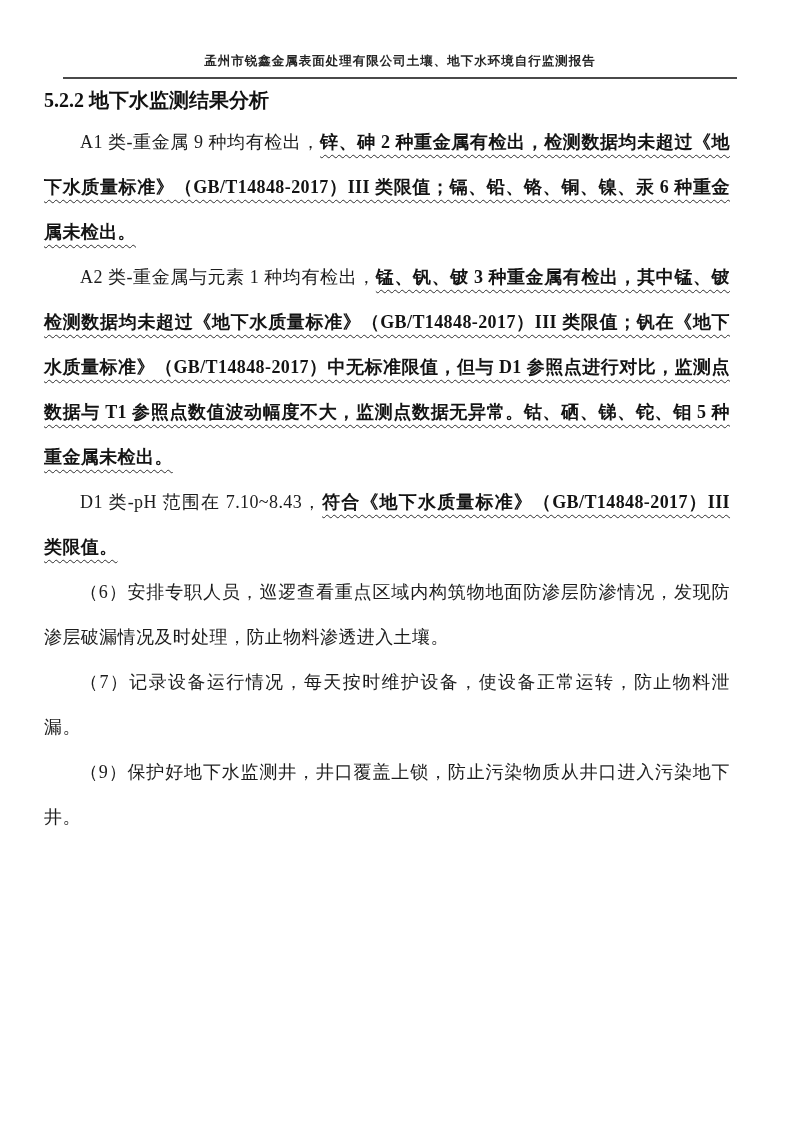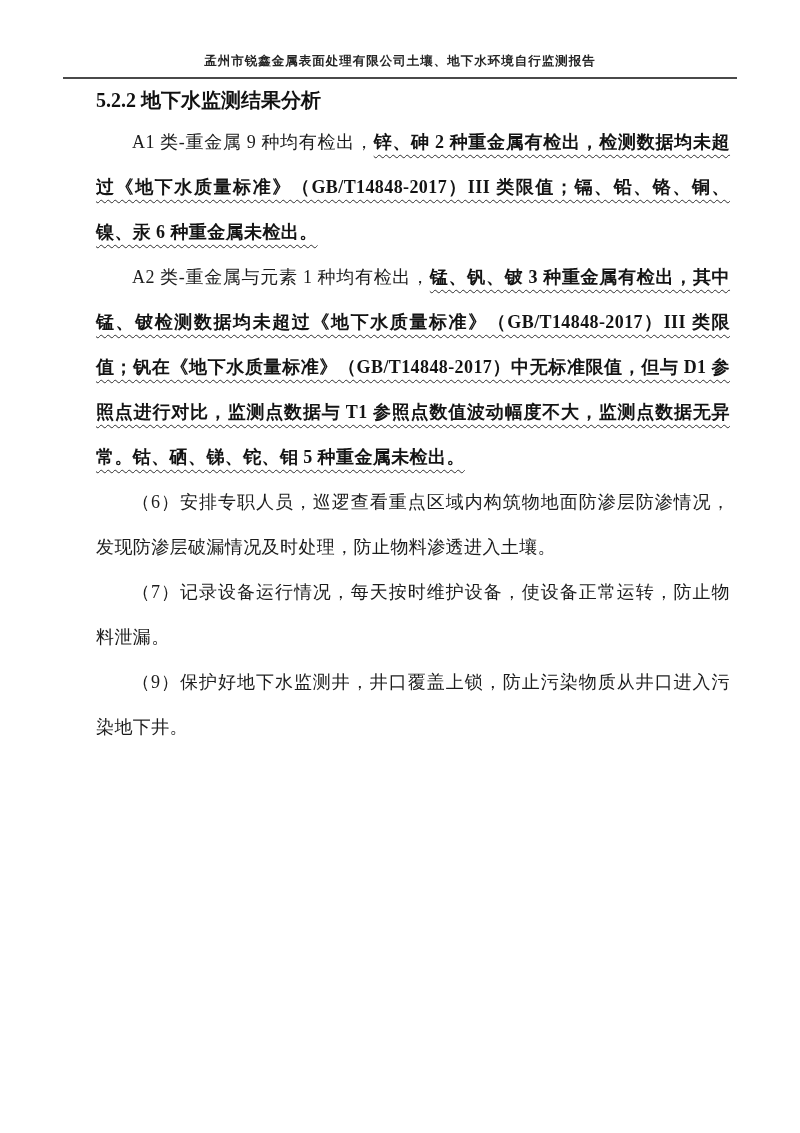--- a/index.html
+++ b/index.html
@@ -23,21 +23,21 @@
     border-bottom: 2px solid #4a4a4a;
     text-align: center;
   }
   .header-title {
     font-size: 12.5px;
     font-weight: bold;
     letter-spacing: 1px;
     color: #262626;
   }
   .content {
-    margin: 8px 70px 0 96px;
+    margin: 8px 70px 0 44px;
   }
   .h-522 {
     font-size: 20px;
     font-weight: bold;
     margin: 4px 0 6px 0;
     white-space: pre-wrap;
     color: #111111;
   }
   .h-53 {
     font-size: 21px;
@@ -87,20 +87,21 @@
   </div>
 
   <div class="content">
 
     <div class="h-522">5.2.2 地下水监测结果分析</div>
 
     <p class="para"><span>A1 类-重金属 9 种均有检出，</span><span class="em">锌、砷 2 种重金属有检出，检测数据均未超过《地下水质量标准》（GB/T14848-2017）III 类限值；镉、铅、铬、铜、镍、汞 6 种重金属未检出。</span></p>
 
     <p class="para"><span>A2 类-重金属与元素 1 种均有检出，</span><span class="em">锰、钒、铍 3 种重金属有检出，其中锰、铍检测数据均未超过《地下水质量标准》（GB/T14848-2017）III 类限值；钒在《地下水质量标准》（GB/T14848-2017）中无标准限值，但与 D1 参照点进行对比，监测点数据与 T1 参照点数值波动幅度不大，监测点数据无异常。钴、硒、锑、铊、钼 5 种重金属未检出。</span></p>
 
+    <p class="para"><span>D1 类-pH 范围在 7.10~8.43，</span><span class="em">符合《地下水质量标准》（GB/T14848-2017）III 类限值。</span></p>
 
 
 
     <p class="para">（6）安排专职人员，巡逻查看重点区域内构筑物地面防渗层防渗情况，发现防渗层破漏情况及时处理，防止物料渗透进入土壤。</p>
 
     <p class="para">（7）记录设备运行情况，每天按时维护设备，使设备正常运转，防止物料泄漏。</p>
 
     <p class="para">（9）保护好地下水监测井，井口覆盖上锁，防止污染物质从井口进入污染地下井。</p>
 
   </div>

